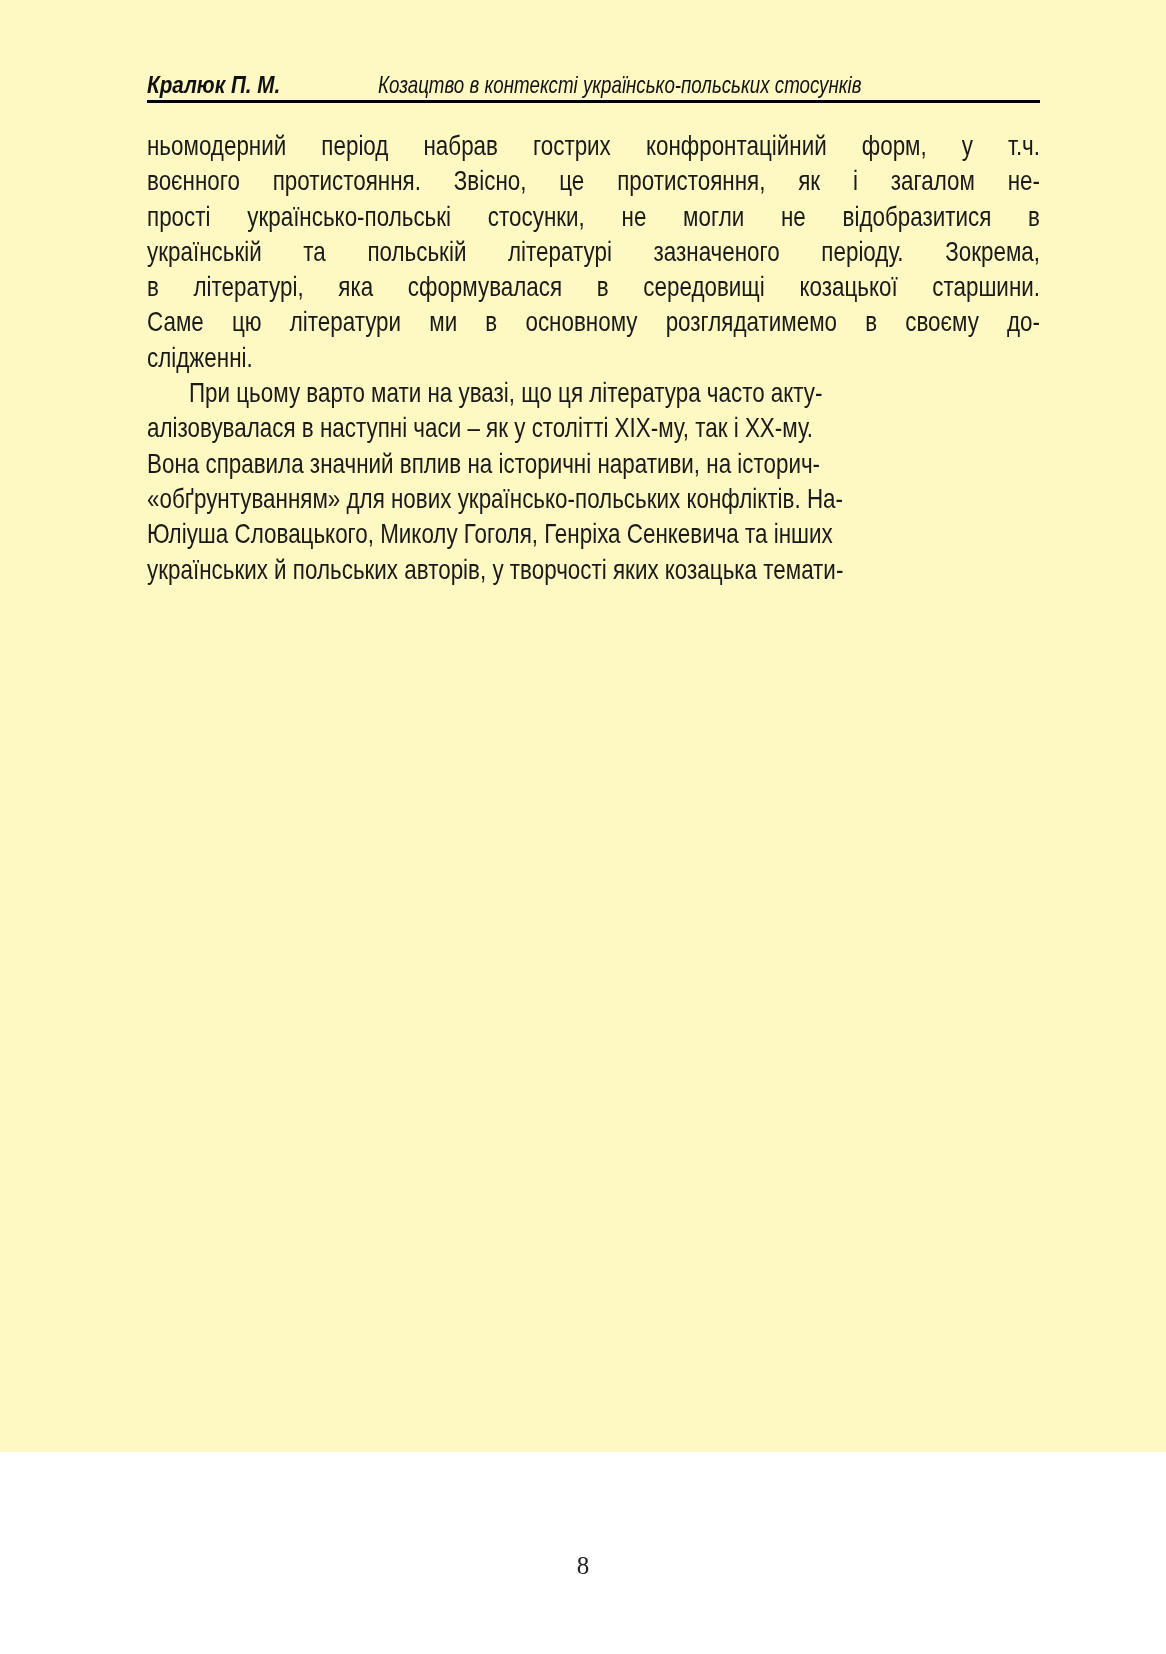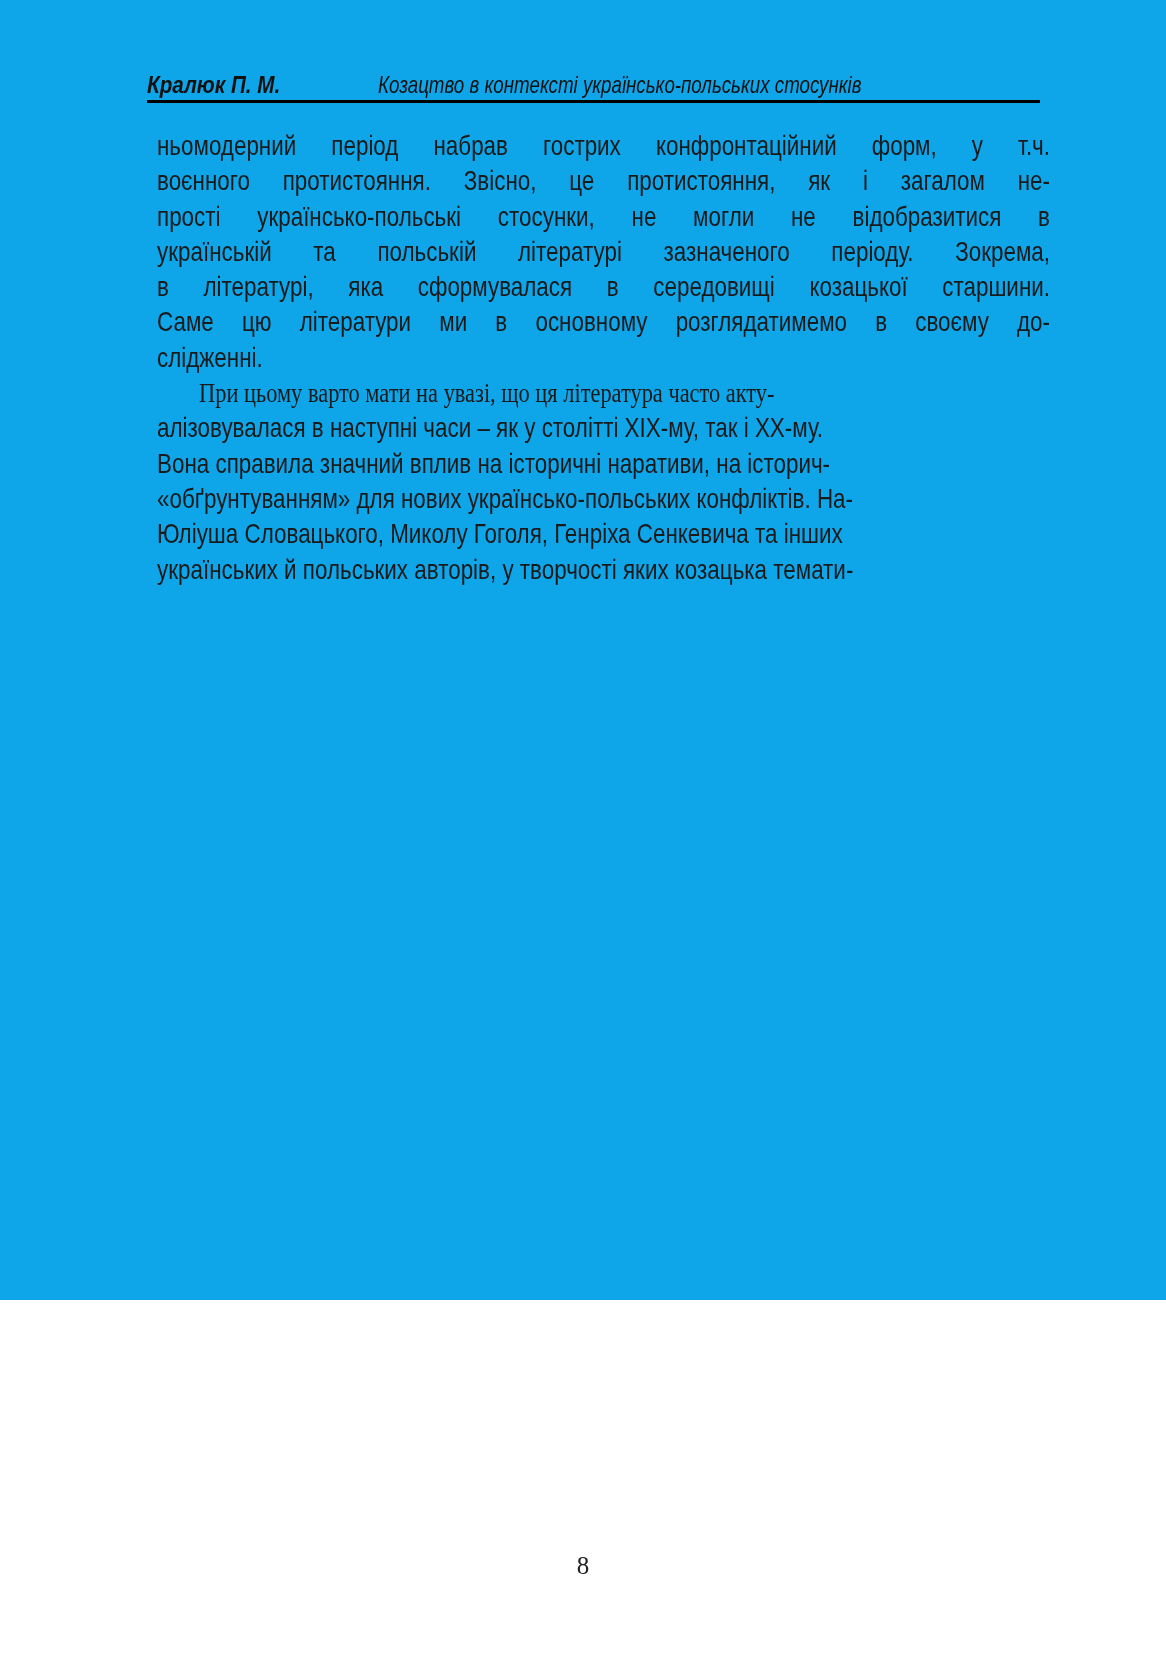--- a/index.html
+++ b/index.html
@@ -1,34 +1,34 @@
 <!DOCTYPE html>
 <html><head>
 <meta charset="utf-8">
 <style>
   html, body { margin: 0; padding: 0; background: #ffffff; }
   body { width: 1166px; height: 1654px; position: relative; overflow: hidden; }
-  .page { position: absolute; left: 0; top: 0; width: 1166px; height: 1300px; background: #0ea5e9; }
+  .page { position: absolute; left: 0; top: 0; width: 1166px; height: 1452px; background: #fef9c3; }
   .running-header {
     position: absolute; left: 147px; top: 64px; width: 893px; height: 36px;
     border-bottom: 3px solid #000;
     font-family: "Liberation Sans Narrow", "Liberation Sans", sans-serif;
     font-style: italic; font-size: 24px; line-height: 30px; color: #111;
     display: flex; align-items: flex-end; white-space: nowrap;
   }
   .header-author { font-weight: bold; transform: scaleX(0.86); transform-origin: left; width: 200px; }
   .header-title { position: absolute; left: 231px; transform: scaleX(0.78); transform-origin: left; }
   .body-text {
-    position: absolute; left: 157px; top: 128px; width: 893px;
+    position: absolute; left: 147px; top: 128px; width: 893px;
     font-family: "Liberation Sans", sans-serif; font-size: 28px; line-height: 35.3px; color: #1a1a1a;
   }
   .line { display: block; white-space: nowrap; height: 35.3px; }
   .justify { text-align: justify; text-align-last: justify; white-space: normal; overflow: hidden; }
   .narrow { display: inline-block; transform: scaleX(0.8); transform-origin: left; width: 125%; }
-  .indent { padding-left: 42px; font-family: Liberation Serif, serif; }
+  .indent { padding-left: 42px; }
   .page-number {
     position: absolute; left: 0; width: 1166px; top: 1552px; text-align: center;
     font-family: "Liberation Serif", serif; font-size: 25px; color: #222;
   }
 </style>
 </head>
 <body>
 
 <div class="page">
 

